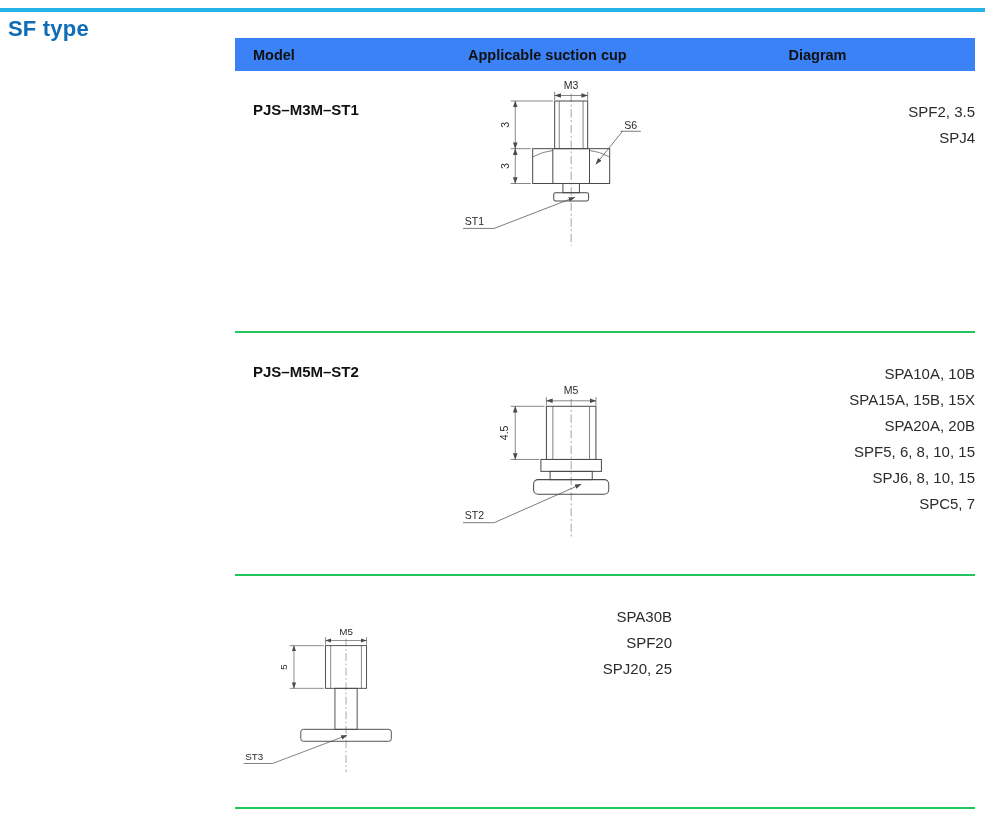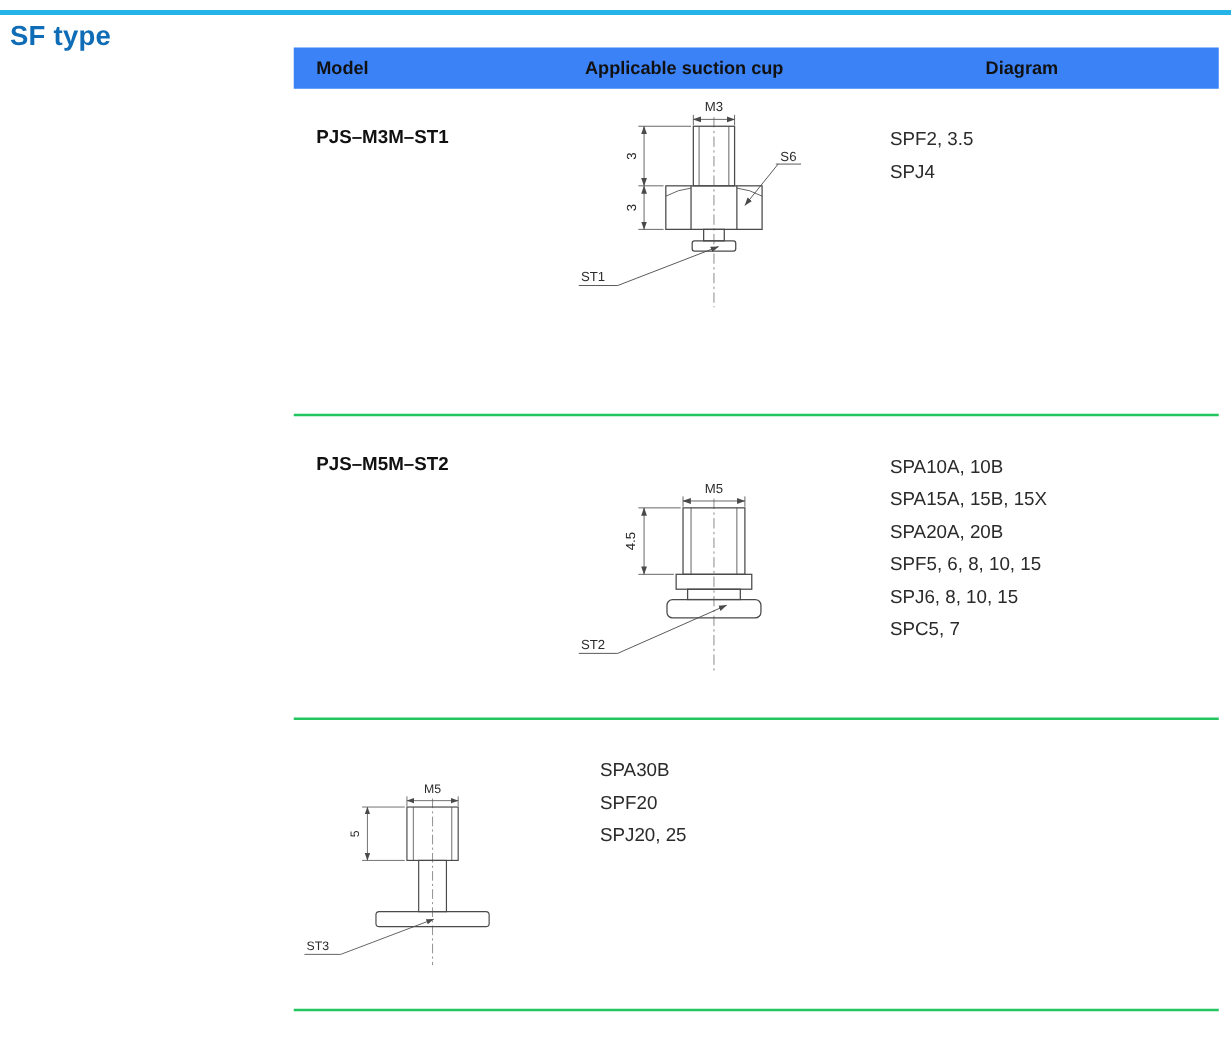--- a/index.html
+++ b/index.html
@@ -24,21 +24,21 @@
   .h-cups { padding-left:28px; }
   .trow {
     display:grid; grid-template-columns:205px 220px 1fr;
     border-bottom:2px solid #22c55e;
     gap:12px;
   }
   .trow.r1 { min-height:262px; }
   .trow.r2 { min-height:243px; }
   .trow.r3 { min-height:233px; }
   .cell-model { padding:30px 0 0 18px; font-size:15px; font-weight:bold; color:#111; }
-  .cell-cups { padding:28px 0 0 28px; font-size:15px; color:#2b2b2b; }
+  .cell-cups { padding:28px 0 0 28px; font-size:15px; color:#2b2b2b;text-align:right; }
   .cell-cups .cup-line { line-height:26px; }
   .cell-diagram { display:flex; justify-content:center; align-items:flex-start; }
   .r1 .cell-diagram { }
   .r2 .cell-diagram { padding-top:44px; }
   .r3 .cell-diagram { padding-top:36px; }
 
   
   .diag .part { fill:none; stroke:#4a4a4a; stroke-width:1.1; }
   .diag .thin { fill:none; stroke:#4a4a4a; stroke-width:0.75; }
   .diag .dim  { fill:none; stroke:#5a5a5a; stroke-width:0.8; }

